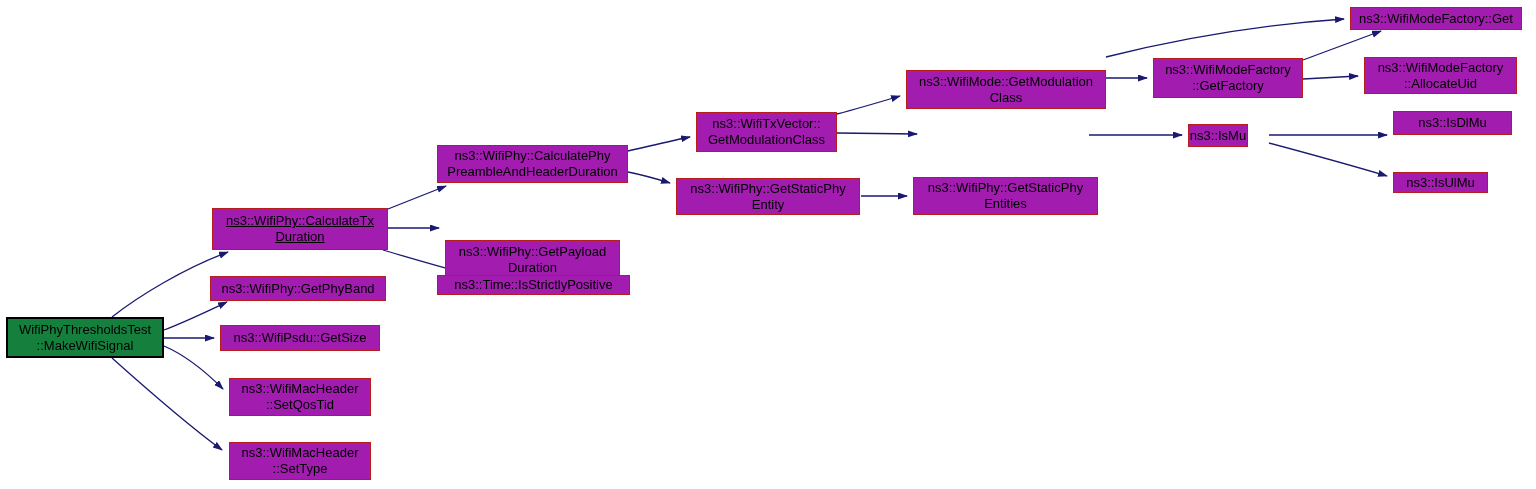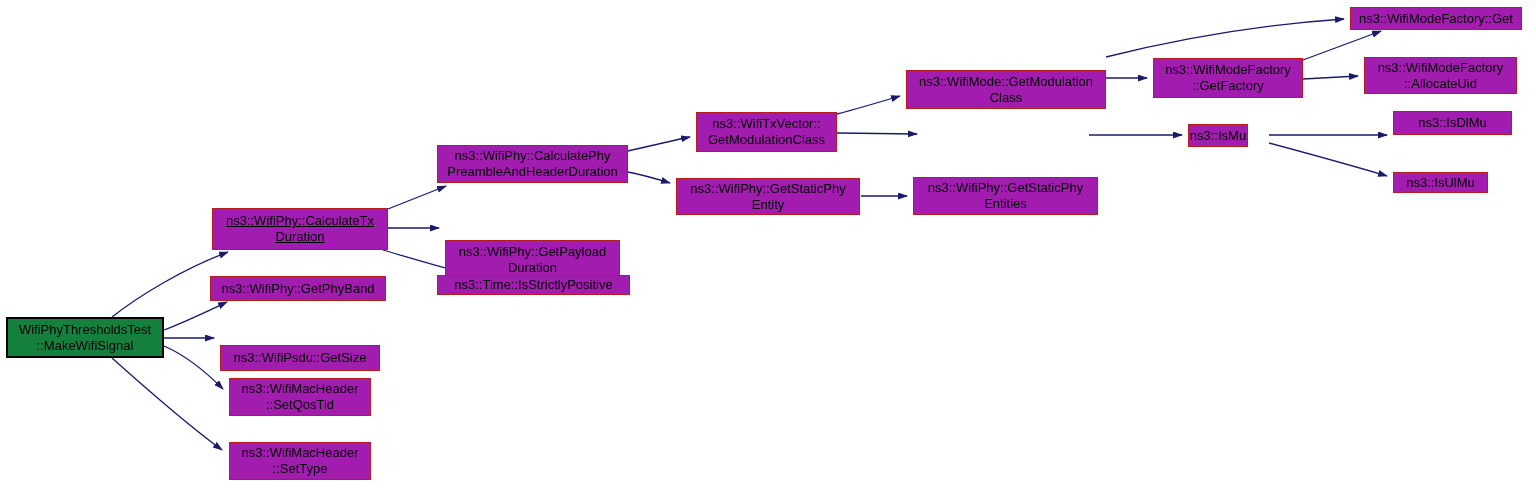--- a/index.html
+++ b/index.html
@@ -65,21 +65,21 @@
   </svg>
 
   <div class="node root" style="left:6px;top:317px;width:158px;height:41px;">WifiPhyThresholdsTest
 ::MakeWifiSignal</div>
 
   <div class="node" style="left:212px;top:208px;width:176px;height:42px;text-decoration:underline;">ns3::WifiPhy::CalculateTx
 Duration</div>
 
   <div class="node" style="left:210px;top:276px;width:176px;height:25px;">ns3::WifiPhy::GetPhyBand</div>
 
-  <div class="node" style="left:220px;top:325px;width:160px;height:26px;margin-top:20px;">ns3::WifiPsdu::GetSize</div>
+  <div class="node" style="left:220px;top:325px;width:160px;height:26px;">ns3::WifiPsdu::GetSize</div>
 
   <div class="node" style="left:229px;top:378px;width:142px;height:38px;">ns3::WifiMacHeader
 ::SetQosTid</div>
 
   <div class="node" style="left:229px;top:442px;width:142px;height:38px;">ns3::WifiMacHeader
 ::SetType</div>
 
   <div class="node" style="left:437px;top:145px;width:191px;height:38px;">ns3::WifiPhy::CalculatePhy
 PreambleAndHeaderDuration</div>
 

